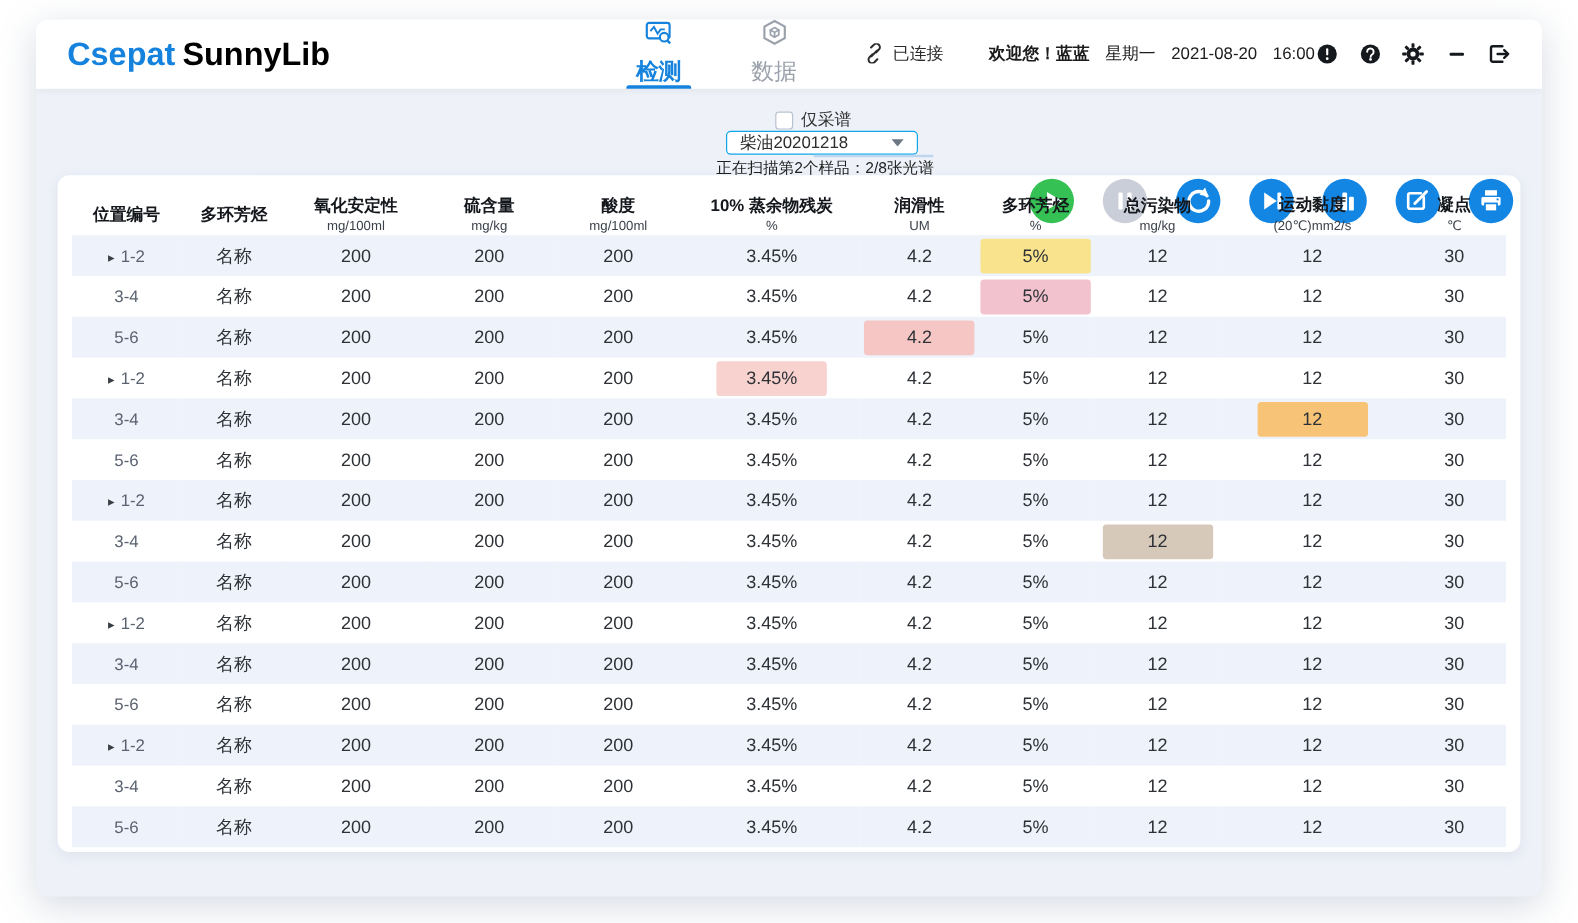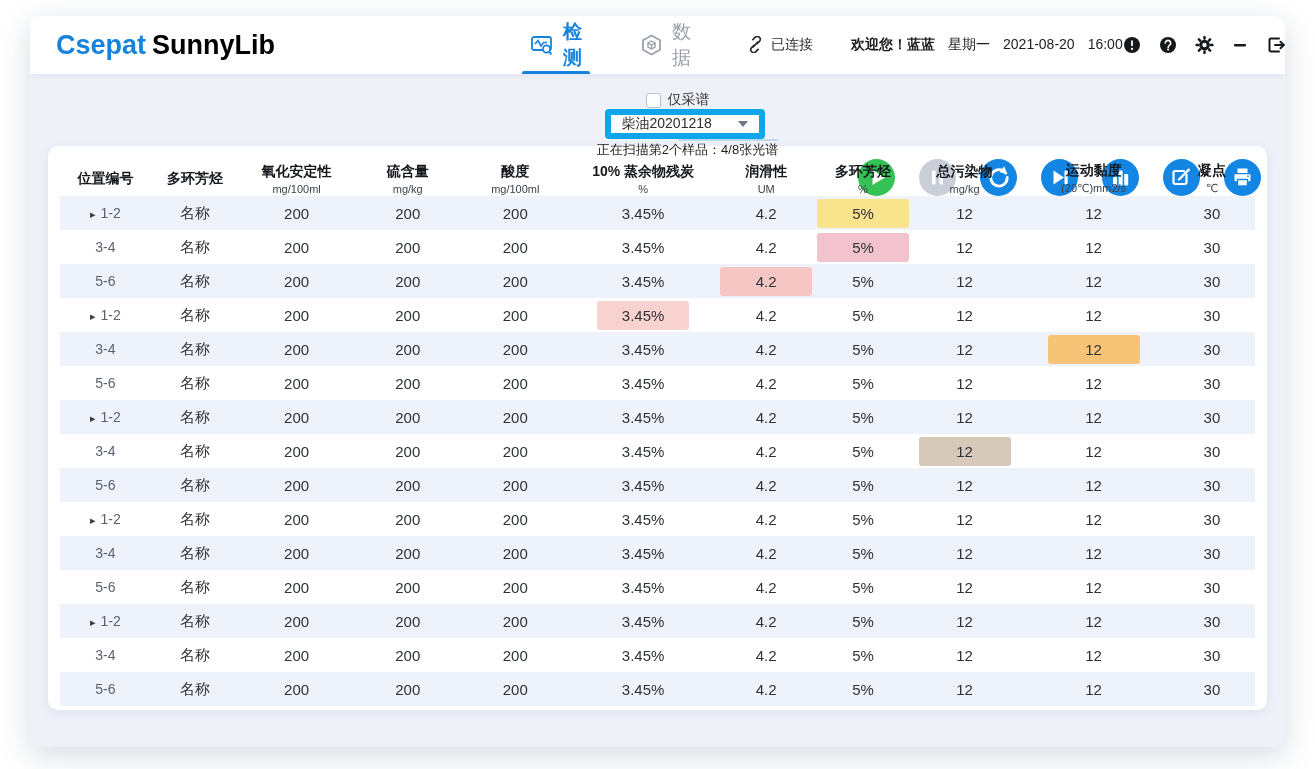--- a/index.html
+++ b/index.html
@@ -10,39 +10,39 @@
     box-shadow:0 8px 30px rgba(120,135,160,.30); }
 
   
   .header { height:58px; background:#fff; display:flex; align-items:center;
     padding:0 26px; position:relative; z-index:2; box-shadow:0 2px 6px rgba(0,0,0,.05); }
   .logo { font-size:27px; font-weight:bold; white-space:nowrap; }
   .logo .lp { color:#1583dd; }
   .logo .ls { color:#000000; margin-left:6px; }
   .tabs { display:flex; margin-left:255px; gap:58px; height:100%; align-items:stretch; }
   .tab { display:flex; align-items:center; gap:9px; font-size:19px; color:#9ba1ab;
-    position:relative; cursor:pointer; }
+    position:relative; cursor:pointer;flex-direction:column; }
   .tab.active { color:#1583dd; font-weight:bold; }
   .tab.active::after { content:""; position:absolute; bottom:0; left:-8px; right:-8px;
     height:3px; background:#1583dd; border-radius:2px 2px 0 0; }
   .conn { margin-left:56px; display:flex; gap:7px;
     font-size:14px; color:#2b2b2b; white-space:nowrap; }
   .welcome { margin-left:38px; display:flex; gap:13px; font-size:14px; color:#1c1c1c;
     white-space:nowrap; }
   .welcome .w-name { font-weight:bold; }
   .sysicons { margin-left:auto; display:flex; gap:17px; align-items:center; }
   .sysicons .si { width:19px; height:19px; display:flex; align-items:center;
     justify-content:center; cursor:pointer; }
 
   
   .toolbar { display:flex; align-items:center; margin-top:17px; padding:0 20px 0 60px; height:40px;flex-direction:column; }
   .chkwrap { display:flex; align-items:center; gap:7px; font-size:14px; color:#333; }
   .chk { width:15px; height:15px; background:#fff; border:1px solid #b9c2cf; border-radius:3px; }
   .dropdown { margin-left:14px; width:160px; height:31px; background:#fff;
-    border:6px solid #0ea5e9; border-radius:4px; display:flex; align-items:center;
+    border:1px solid #0ea5e9; border-radius:4px; display:flex; align-items:center;
     justify-content:space-between; padding:0 11px; font-size:14px; color:#2d2d2d; cursor:pointer; }
   .caret { width:0; height:0; border-left:5px solid transparent; border-right:5px solid transparent;
     border-top:6px solid #6d7683; }
   .reset { margin-left:40px; display:flex; align-items:center; gap:9px;
     font-size:16px; font-weight:bold; color:#1a1a1a; }
   .progress { margin-left:100px; width:100px; height:11px; background:#fff;
     border:1px solid #bdd7ef; border-radius:6px; overflow:hidden; }
   .progress-fill { height:100%; background:linear-gradient(180deg,#6db1ec,#2f8de0); border-radius:6px; }
   .scan-status { margin-left:20px; font-size:13px; color:#1f1f1f; white-space:nowrap; }
   .actions { margin-left:auto; display:flex; gap:24px; padding-right:4px; }
@@ -176,21 +176,21 @@
     <div class="dropdown">
       <span>柴油20201218</span>
       <span class="caret"></span>
     </div>
 
 
     <div class="progress">
       <div class="progress-fill" style="width: 35%;"></div>
     </div>
 
-    <div class="scan-status">正在扫描第2个样品：4/8张光谱</div>
+    <div class="scan-status">正在扫描第2个样品：2/8张光谱</div>
 
     <div class="actions">
       <button class="abtn green">
         <svg width="37" height="37" viewBox="0 0 37 37">
           <polygon points="14.5,11 27,18.5 14.5,26" fill="#fff"></polygon>
         </svg>
       </button>
       <button class="abtn gray">
         <svg width="37" height="37" viewBox="0 0 37 37">
           <rect x="13" y="11.5" width="3.6" height="14" rx="1" fill="#fff"></rect>

